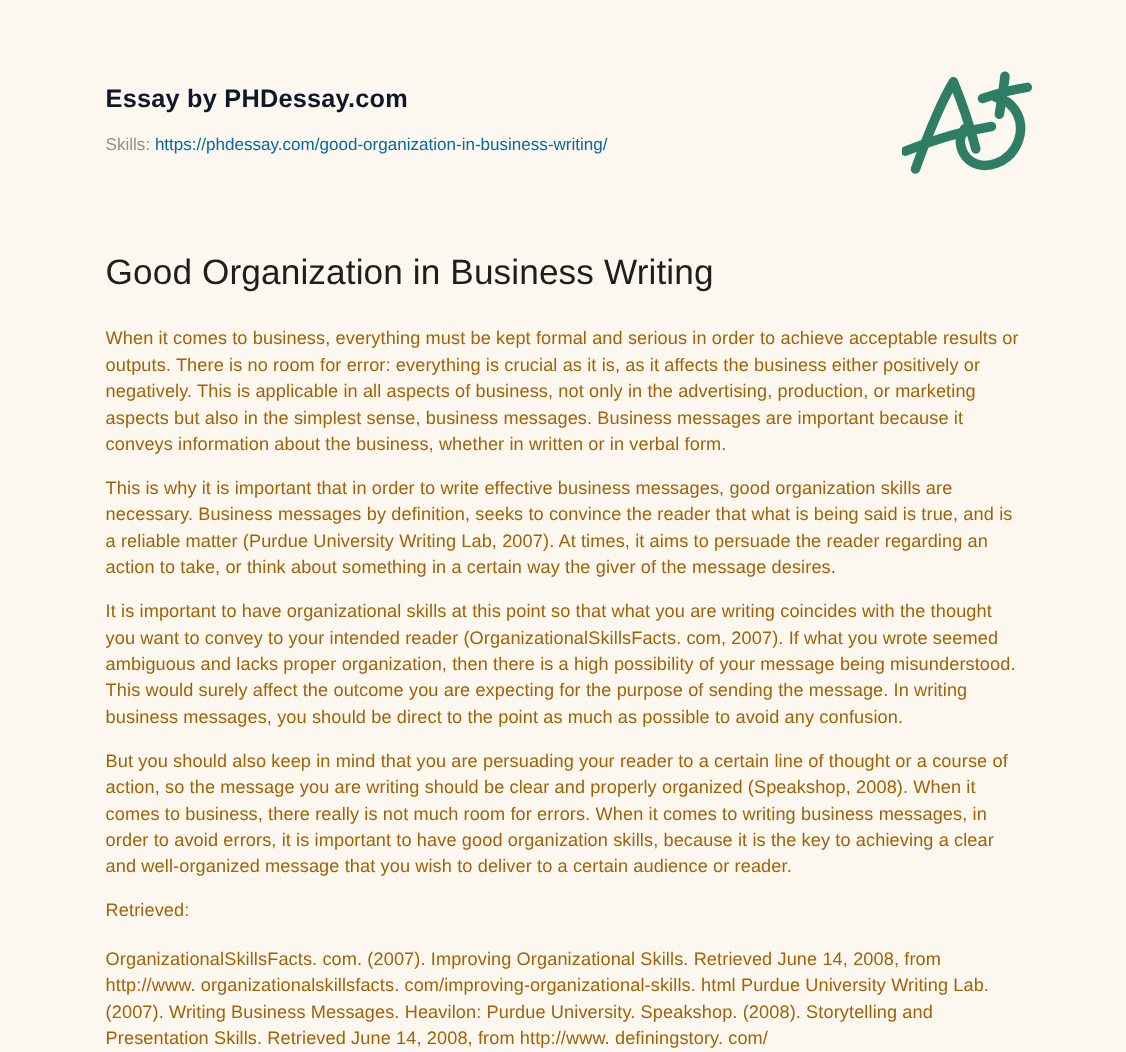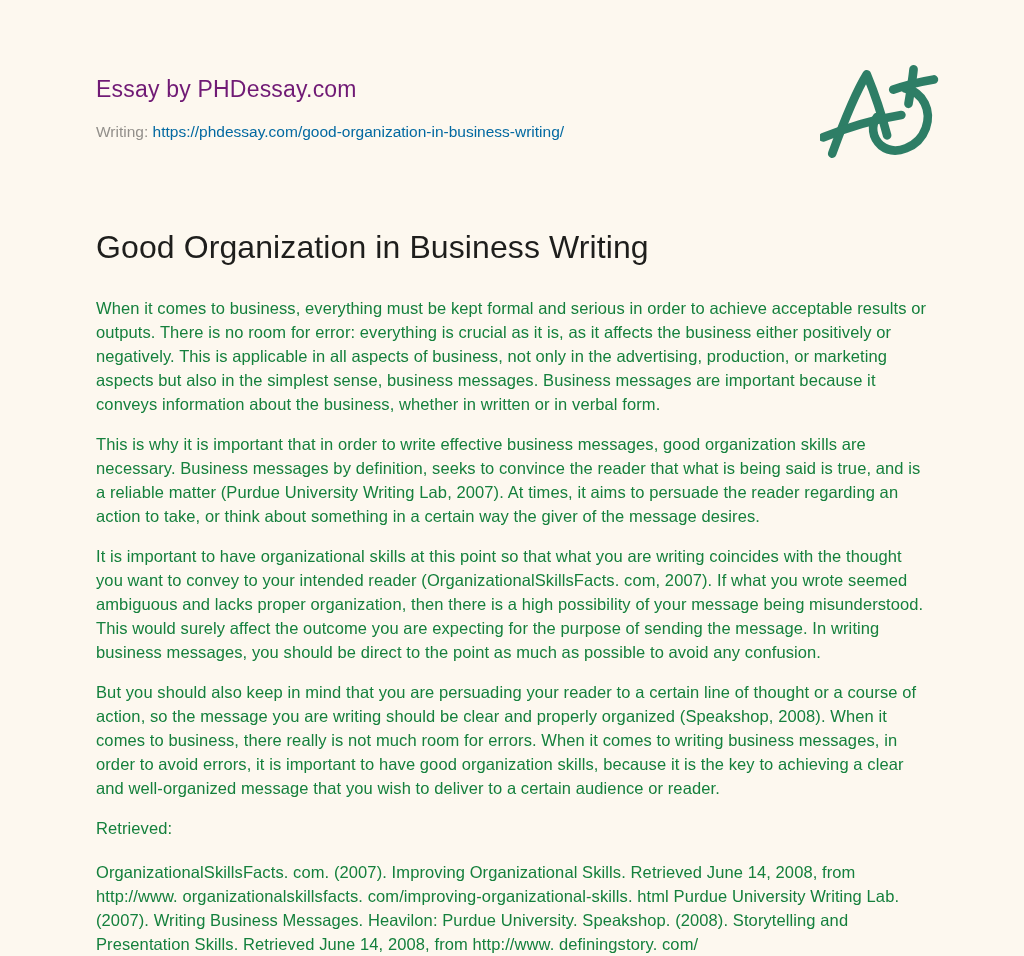--- a/index.html
+++ b/index.html
@@ -22,22 +22,22 @@
     position: relative;
   }
 
   
   .header {
     position: relative;
   }
 
   .byline {
     font-size: 23px;
-    font-weight: 400;
-    color: #701a75;
+    font-weight: 700;
+    color: #0f172a;
     letter-spacing: 0.2px;
   }
 
   .source-line {
     margin-top: 20px;
     font-size: 15.5px;
     color: #93908b;
   }
 
   .source-line a {
@@ -68,39 +68,39 @@
   }
 
   .content {
     margin-top: 30px;
     max-width: 832px;
   }
 
   .content p {
     font-size: 16.5px;
     line-height: 24px;
-    color: #15803d;
+    color: #a16207;
     margin-bottom: 16px;
     letter-spacing: 0.1px;
   }
 
   .content p:last-child {
     margin-bottom: 0;
     margin-top: 20px;
   }
 </style>
 </head>
 <body>
 
 <div class="page">
 
   <header class="header">
     <h1 class="byline">Essay by PHDessay.com</h1>
     <p class="source-line">
-      <span>Writing:</span>
+      <span>Skills:</span>
       <a href="#">https://phdessay.com/good-organization-in-business-writing/</a>
     </p>
     <div class="logo">
       <svg viewBox="0 0 118 100" fill="none" xmlns="http://www.w3.org/2000/svg">
         <g stroke="#2e7e66" stroke-width="8.5" stroke-linecap="round" stroke-linejoin="round" fill="none">
 
           <path d="M 12,88 C 24,55 36,26 46,10 C 53,27 60,47 66,70"></path>
 
           <path d="M 3,72 C 30,61 55,54 80,50"></path>
 

